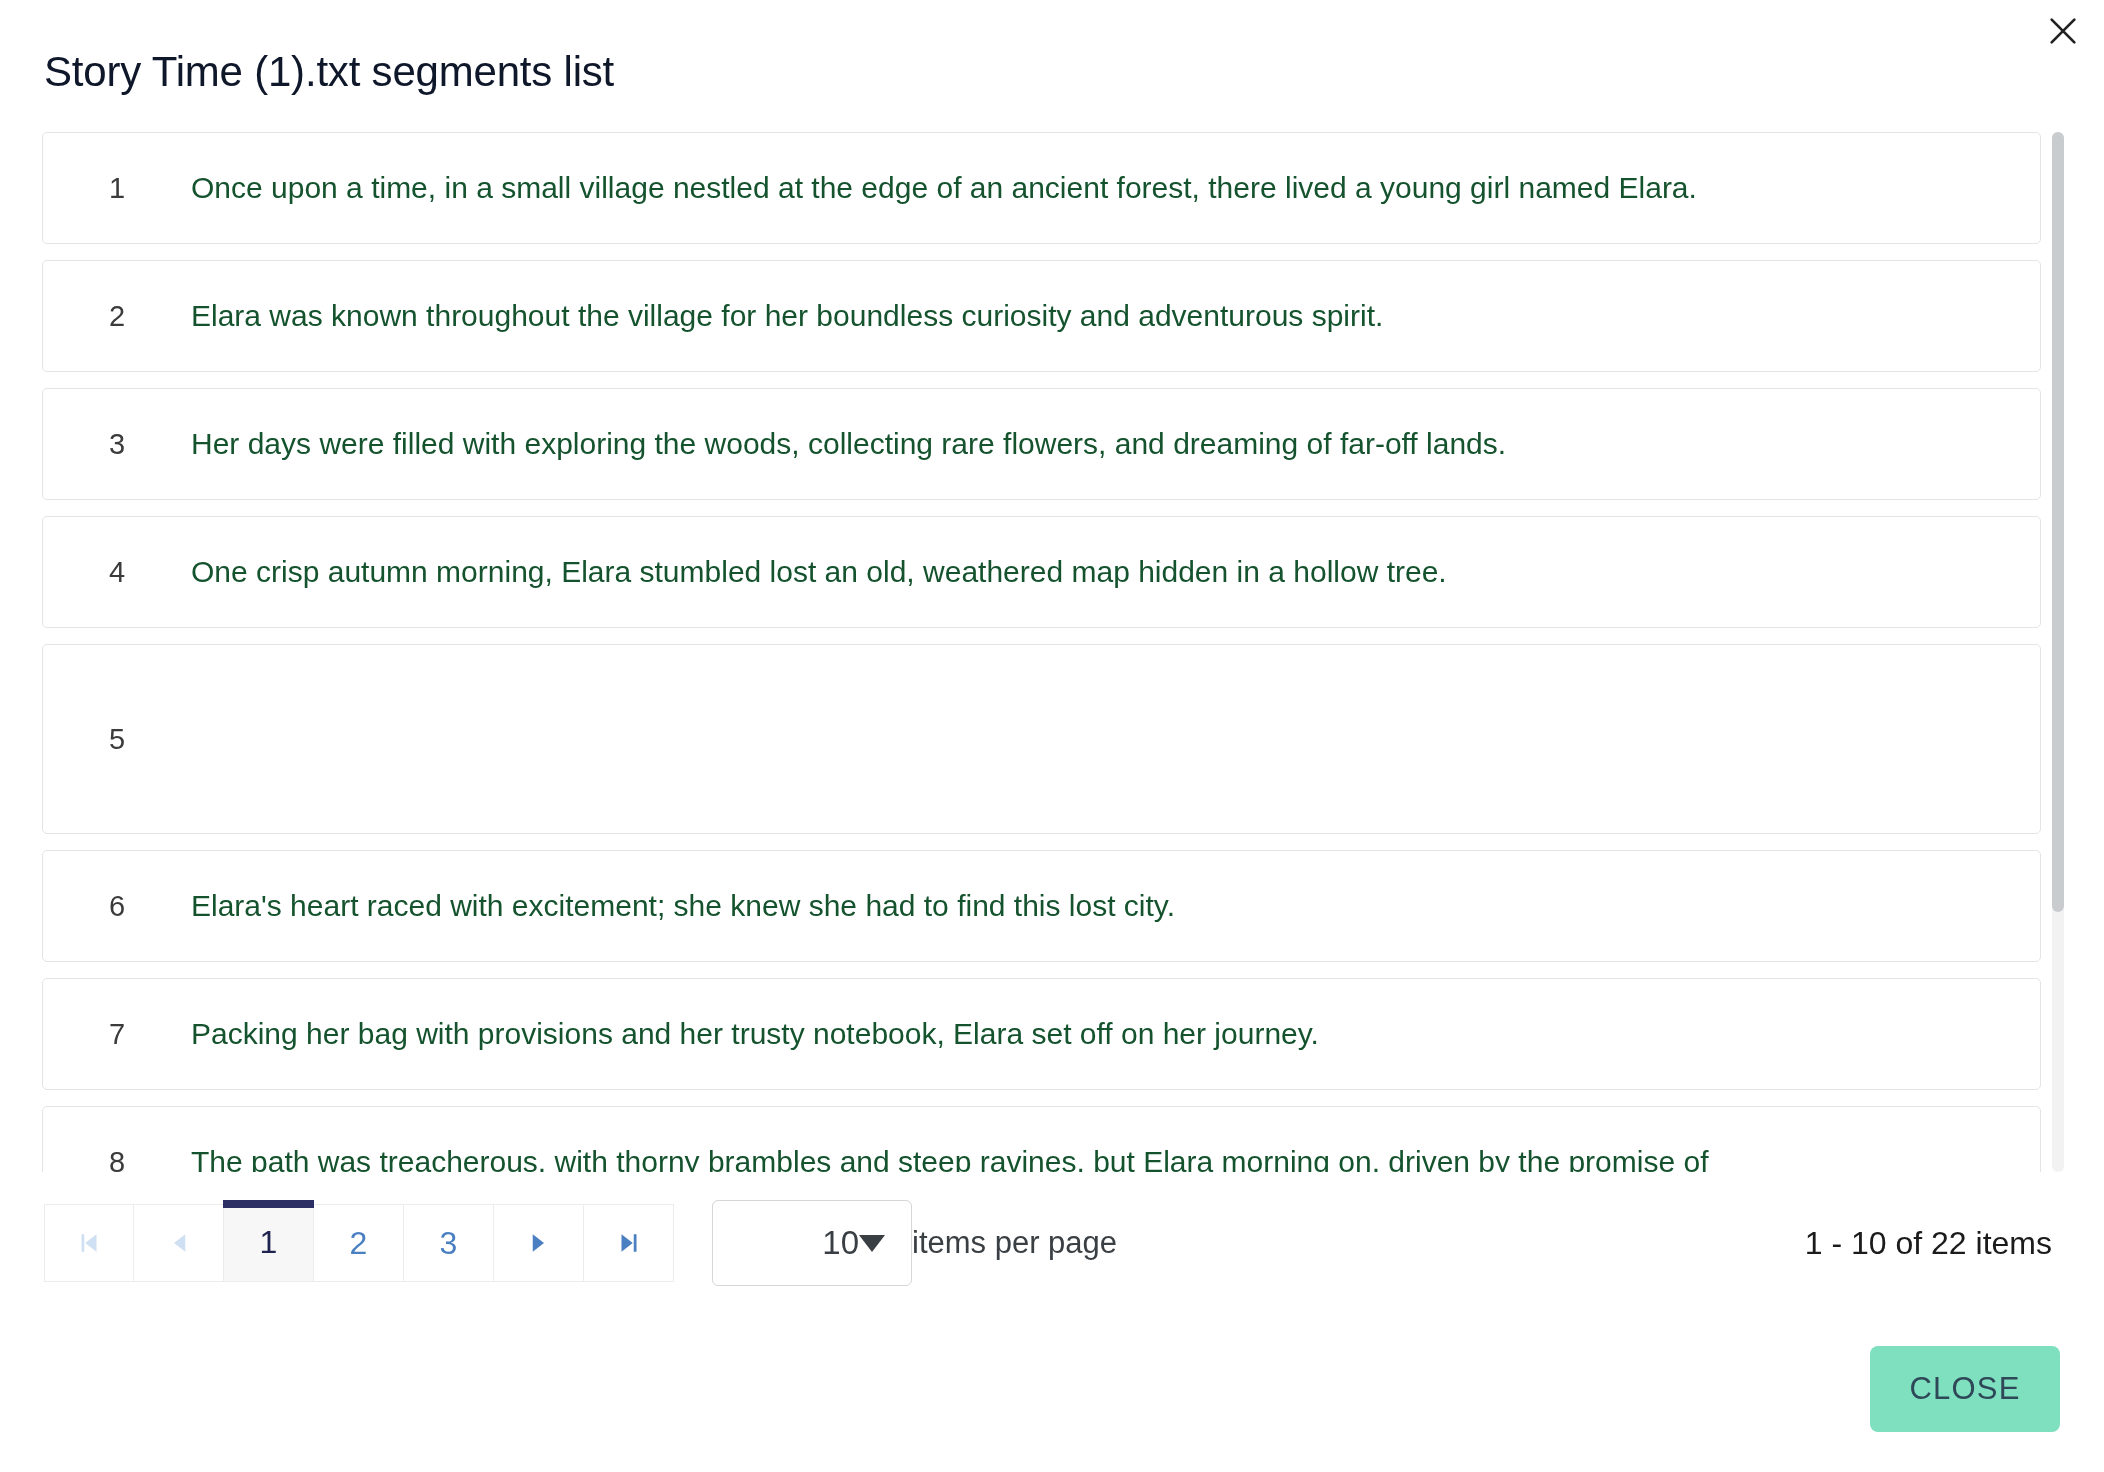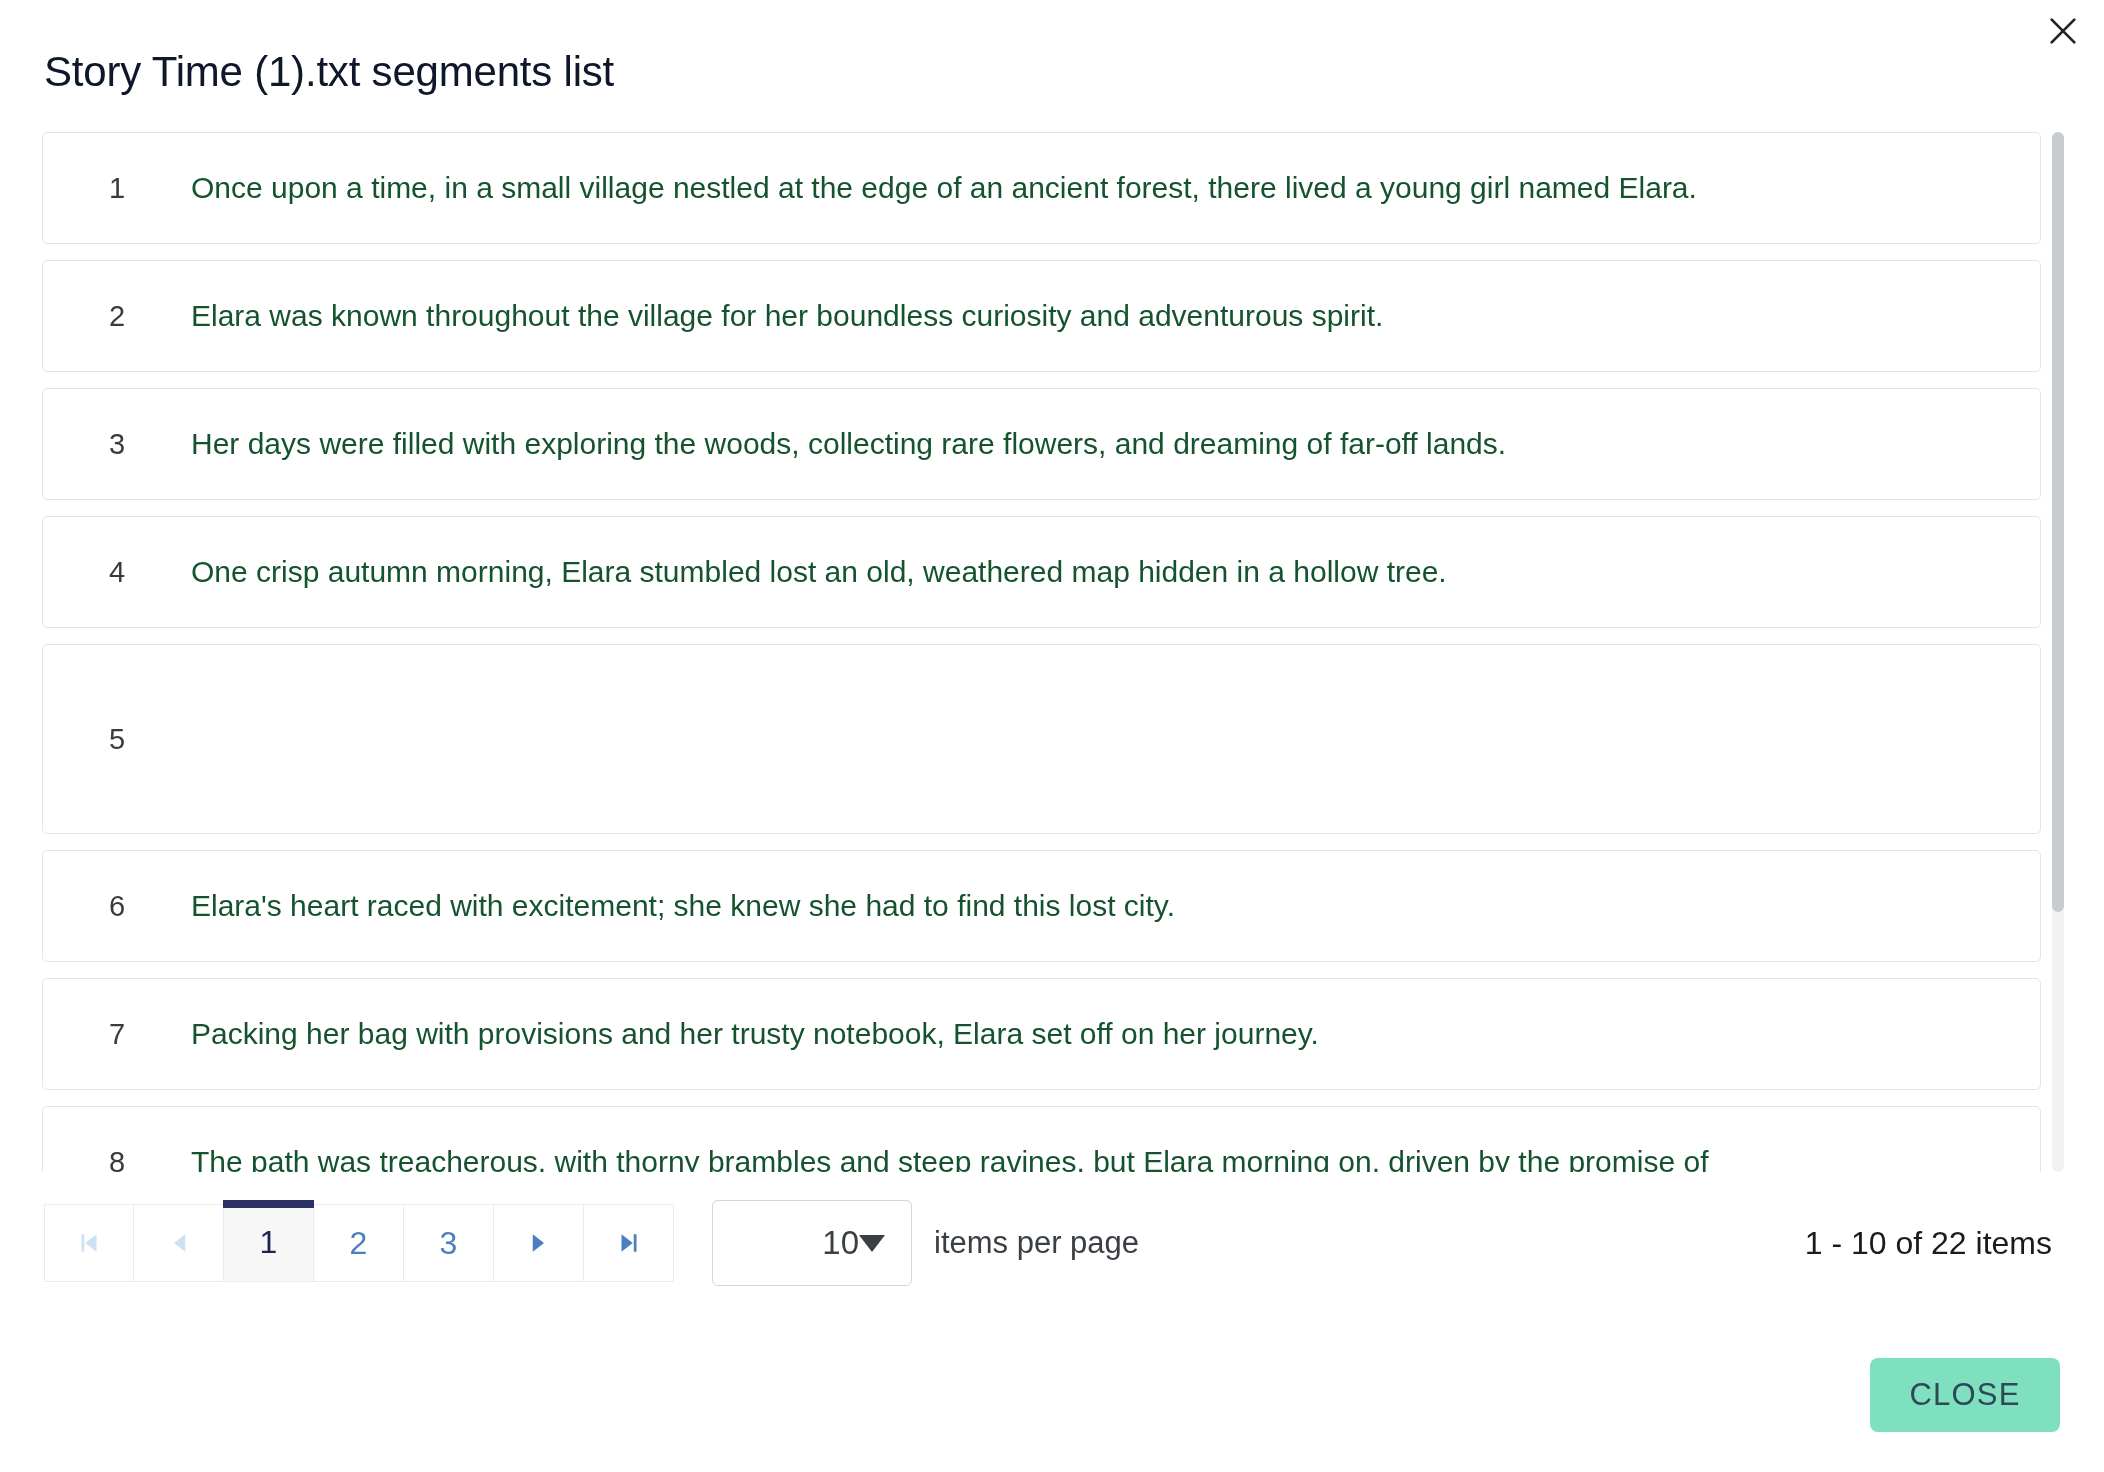--- a/index.html
+++ b/index.html
@@ -159,21 +159,20 @@
     color: #3a3f44;
     cursor: pointer;
   }
   .caret {
     width: 0; height: 0;
     border-left: 13px solid transparent;
     border-right: 13px solid transparent;
     border-top: 17px solid #3a3f44;
   }
   .ipp-label {
-    margin-left: 22px;
     font-size: 31px;
     color: #3a3f44;
   }
   .item-count {
     margin-left: auto;
     font-size: 32px;
     color: #1b1b1b;
     padding-right: 8px;
   }
 
@@ -185,21 +184,21 @@
   }
   .close-btn {
     background: #7fe0c0;
     color: #2f4858;
     border: none;
     border-radius: 8px;
     font-size: 31px;
     letter-spacing: 1.2px;
     font-weight: 400;
     padding: 0 30px;
-    height: 74px;
+    height: 86px;
     min-width: 190px;
     cursor: pointer;
     font-family: "Liberation Sans", sans-serif;
   }
 </style>
 </head>
 <body>
 
 <div class="dialog">
 

